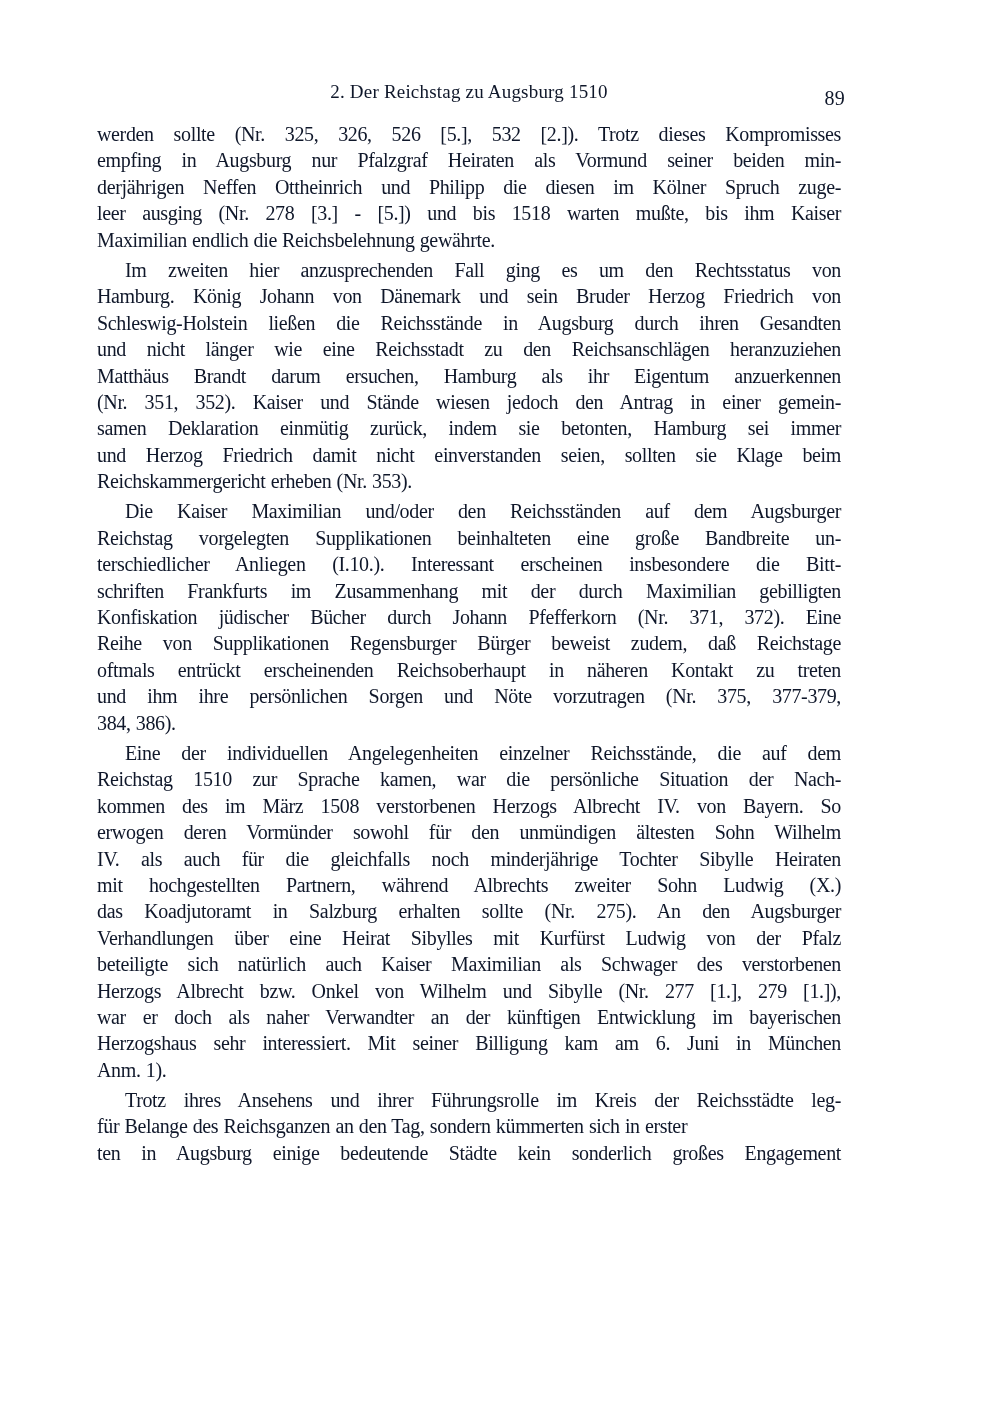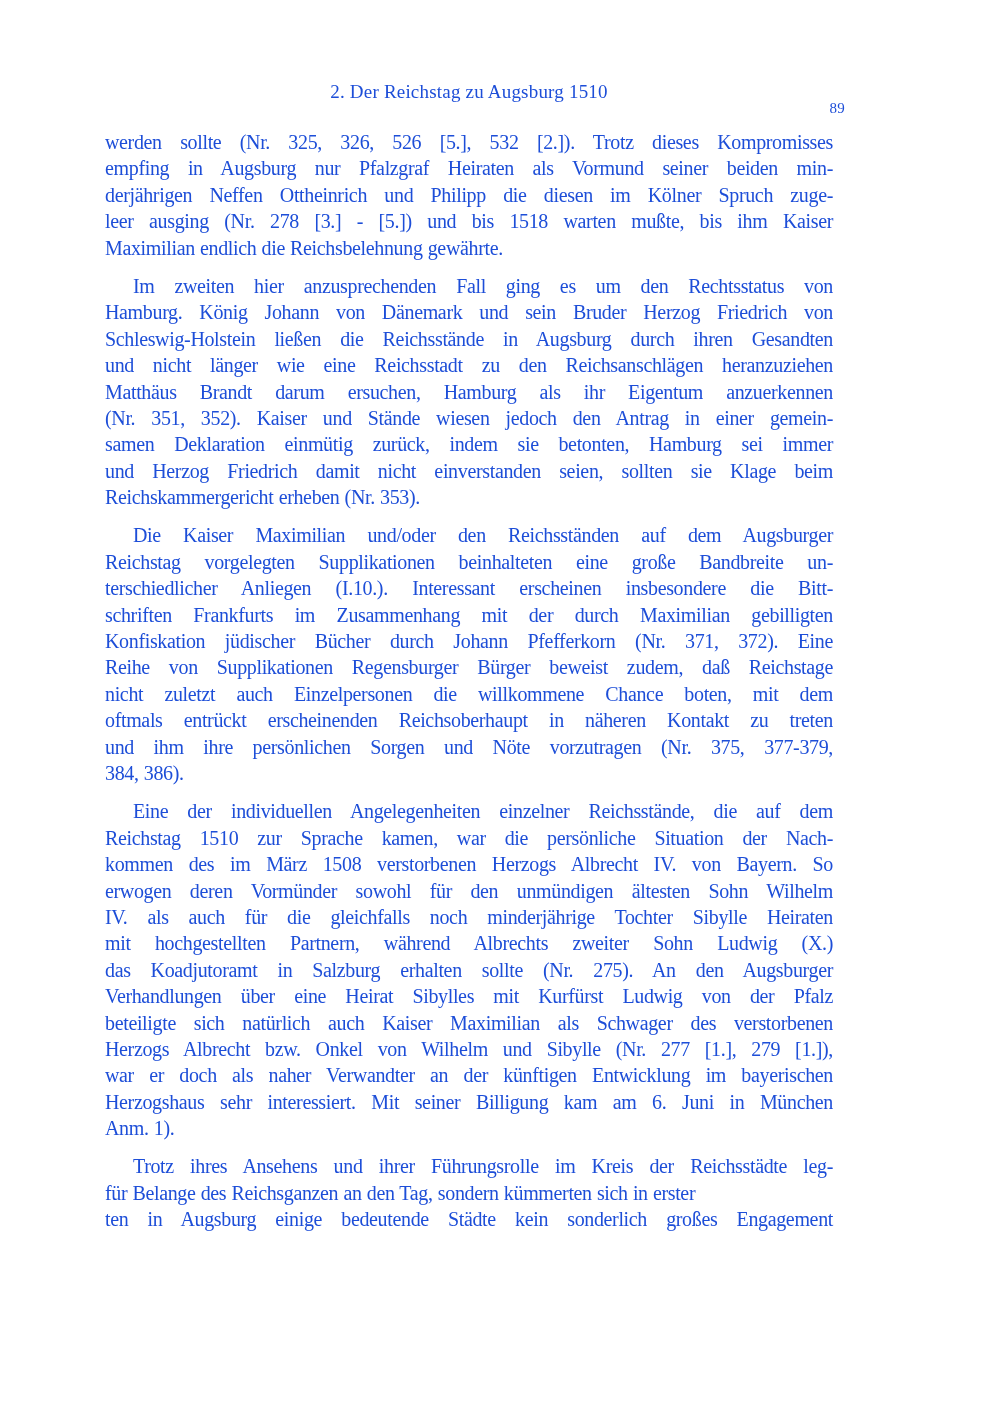--- a/index.html
+++ b/index.html
@@ -6,54 +6,54 @@
     margin: 0;
     padding: 0;
     background: #ffffff;
   }
   .page {
     position: relative;
     width: 1000px;
     height: 1418px;
     background: #ffffff;
     font-family: "Liberation Serif", "DejaVu Serif", serif;
-    color: #1d4ed8;
+    color: #0f172a;
     overflow: hidden;
   }
   .page-header {
     position: absolute;
     top: 79px;
     left: 93px;
     width: 752px;
     height: 26px;
     line-height: 26px;
     font-size: 19px;
     letter-spacing: 0.2px;
   }
   .running-title {
     display: block;
     text-align: center;
   }
   .page-number {
     position: absolute;
-    top: 16px;
+    top: 6px;
     right: 0;
-    font-size: 15px;
+    font-size: 20px;
   }
   .body-text {
     position: absolute;
     top: 117px;
     left: 93px;
     width: 752px;
     font-size: 20px;
     letter-spacing: -0.35px;
     word-spacing: 0.5px;
   }
   .paragraph {
-    margin: 12px;
+    margin: 4px;
     padding: 0;
   }
   .line {
     height: 26.4px;
     line-height: 26.4px;
     white-space: normal;
     text-align: justify;
     text-align-last: justify;
   }
   .line.last {
@@ -90,21 +90,20 @@
         <div class="line">und Herzog Friedrich damit nicht einverstanden seien, sollten sie Klage beim</div>
         <div class="line last">Reichskammergericht erheben (Nr. 353).</div>
       </div>
       <div class="paragraph">
         <div class="line indent">Die Kaiser Maximilian und/oder den Reichsständen auf dem Augsburger</div>
         <div class="line">Reichstag vorgelegten Supplikationen beinhalteten eine große Bandbreite un-</div>
         <div class="line">terschiedlicher Anliegen (I.10.). Interessant erscheinen insbesondere die Bitt-</div>
         <div class="line">schriften Frankfurts im Zusammenhang mit der durch Maximilian gebilligten</div>
         <div class="line">Konfiskation jüdischer Bücher durch Johann Pfefferkorn (Nr. 371, 372). Eine</div>
         <div class="line">Reihe von Supplikationen Regensburger Bürger beweist zudem, daß Reichstage</div>
-        <div class="line">nicht zuletzt auch Einzelpersonen die willkommene Chance boten, mit dem</div>
         <div class="line">oftmals entrückt erscheinenden Reichsoberhaupt in näheren Kontakt zu treten</div>
         <div class="line">und ihm ihre persönlichen Sorgen und Nöte vorzutragen (Nr. 375, 377-379,</div>
         <div class="line last">384, 386).</div>
       </div>
       <div class="paragraph">
         <div class="line indent">Eine der individuellen Angelegenheiten einzelner Reichsstände, die auf dem</div>
         <div class="line">Reichstag 1510 zur Sprache kamen, war die persönliche Situation der Nach-</div>
         <div class="line">kommen des im März 1508 verstorbenen Herzogs Albrecht IV. von Bayern. So</div>
         <div class="line">erwogen deren Vormünder sowohl für den unmündigen ältesten Sohn Wilhelm</div>
         <div class="line">IV. als auch für die gleichfalls noch minderjährige Tochter Sibylle Heiraten</div>

